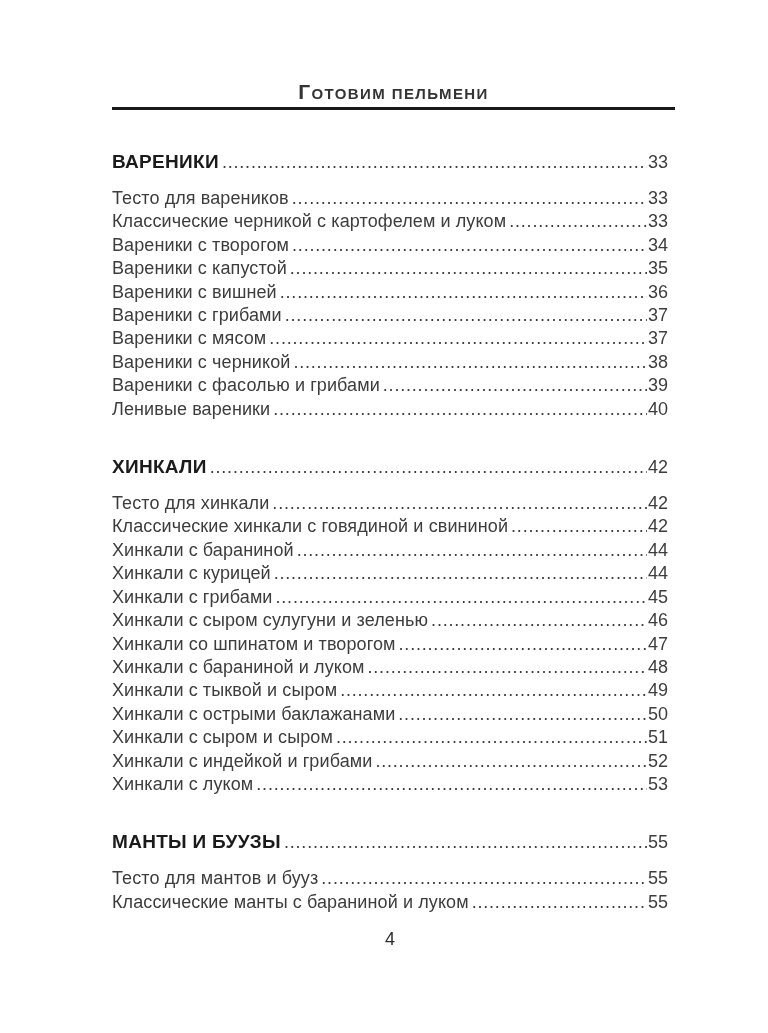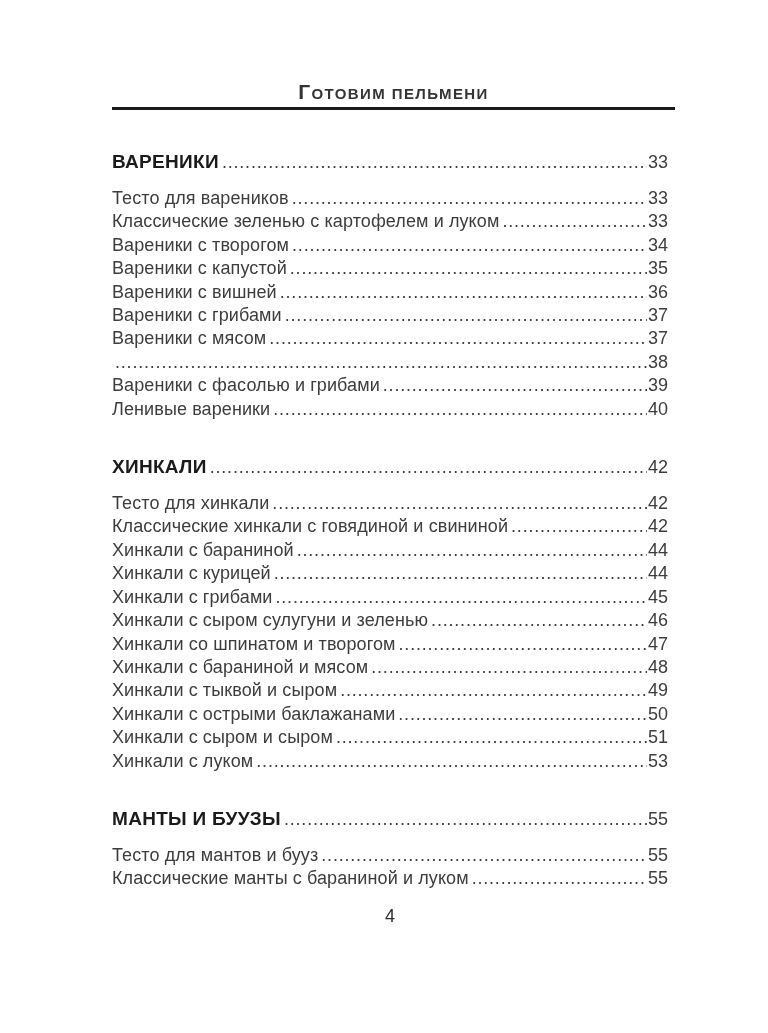--- a/index.html
+++ b/index.html
@@ -106,21 +106,21 @@
         <span class="toc-label">ВАРЕНИКИ</span>
         <span class="toc-dots"></span>
         <span class="toc-page">33</span>
       </div>
       <div class="toc-row toc-item">
         <span class="toc-label">Тесто для вареников</span>
         <span class="toc-dots"></span>
         <span class="toc-page">33</span>
       </div>
       <div class="toc-row toc-item">
-        <span class="toc-label">Классические зеленью с картофелем и луком</span>
+        <span class="toc-label">Классические черникой с картофелем и луком</span>
         <span class="toc-dots"></span>
         <span class="toc-page">33</span>
       </div>
       <div class="toc-row toc-item">
         <span class="toc-label">Вареники с творогом</span>
         <span class="toc-dots"></span>
         <span class="toc-page">34</span>
       </div>
       <div class="toc-row toc-item">
         <span class="toc-label">Вареники с капустой</span>
@@ -136,20 +136,21 @@
         <span class="toc-label">Вареники с грибами</span>
         <span class="toc-dots"></span>
         <span class="toc-page">37</span>
       </div>
       <div class="toc-row toc-item">
         <span class="toc-label">Вареники с мясом</span>
         <span class="toc-dots"></span>
         <span class="toc-page">37</span>
       </div>
       <div class="toc-row toc-item">
+        <span class="toc-label">Вареники с черникой</span>
         <span class="toc-dots"></span>
         <span class="toc-page">38</span>
       </div>
       <div class="toc-row toc-item">
         <span class="toc-label">Вареники с фасолью и грибами</span>
         <span class="toc-dots"></span>
         <span class="toc-page">39</span>
       </div>
       <div class="toc-row toc-item">
         <span class="toc-label">Ленивые вареники</span>
@@ -190,38 +191,43 @@
         <span class="toc-label">Хинкали с сыром сулугуни и зеленью</span>
         <span class="toc-dots"></span>
         <span class="toc-page">46</span>
       </div>
       <div class="toc-row toc-item">
         <span class="toc-label">Хинкали со шпинатом и творогом</span>
         <span class="toc-dots"></span>
         <span class="toc-page">47</span>
       </div>
       <div class="toc-row toc-item">
-        <span class="toc-label">Хинкали с бараниной и мясом</span>
+        <span class="toc-label">Хинкали с бараниной и луком</span>
         <span class="toc-dots"></span>
         <span class="toc-page">48</span>
       </div>
       <div class="toc-row toc-item">
         <span class="toc-label">Хинкали с тыквой и сыром</span>
         <span class="toc-dots"></span>
         <span class="toc-page">49</span>
       </div>
       <div class="toc-row toc-item">
         <span class="toc-label">Хинкали с острыми баклажанами</span>
         <span class="toc-dots"></span>
         <span class="toc-page">50</span>
       </div>
       <div class="toc-row toc-item">
         <span class="toc-label">Хинкали с сыром и сыром</span>
         <span class="toc-dots"></span>
         <span class="toc-page">51</span>
+      </div>
+      <div class="toc-row toc-item">
+        <span class="toc-label">Хинкали с индейкой и грибами</span>
+        <span class="toc-dots"></span>
+        <span class="toc-page">52</span>
       </div>
       <div class="toc-row toc-item">
         <span class="toc-label">Хинкали с луком</span>
         <span class="toc-dots"></span>
         <span class="toc-page">53</span>
       </div>
       <div class="toc-row toc-section">
         <span class="toc-label">МАНТЫ И БУУЗЫ</span>
         <span class="toc-dots"></span>
         <span class="toc-page">55</span>

